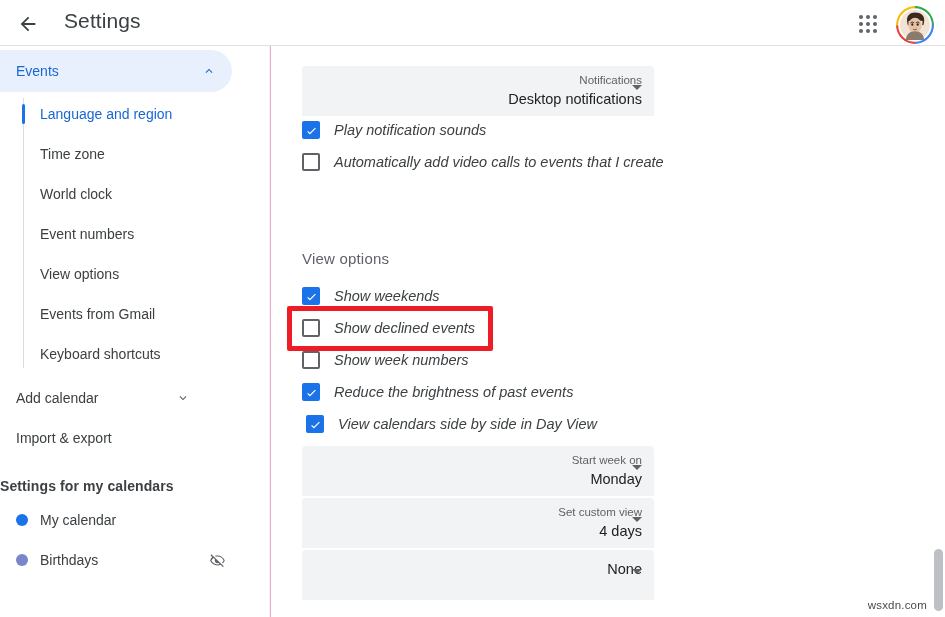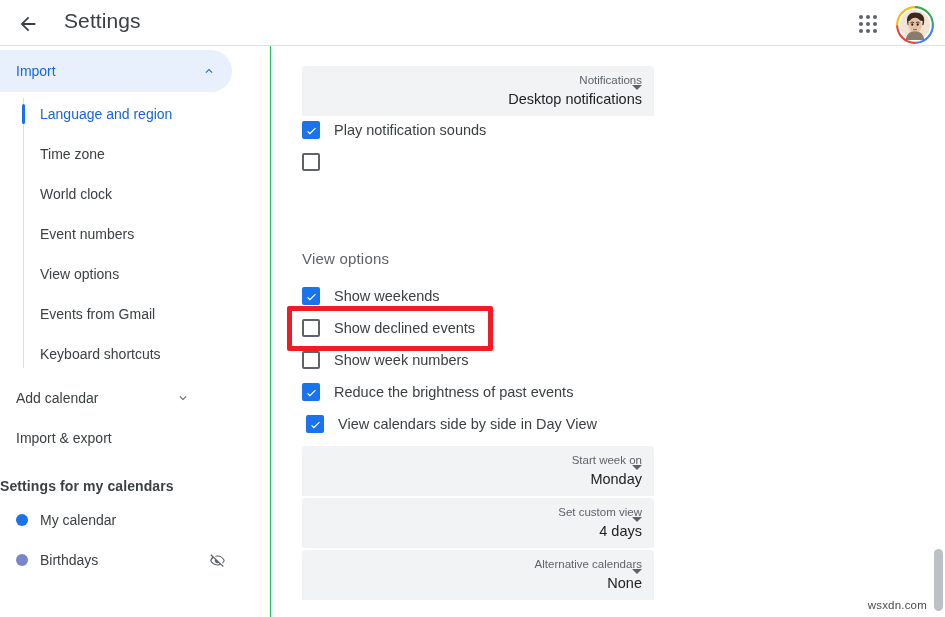--- a/index.html
+++ b/index.html
@@ -2,21 +2,21 @@
 <html><head>
 <meta charset="utf-8">
 <style>
   * { box-sizing: border-box; margin: 0; padding: 0; }
   html, body {
     width: 945px; height: 617px;
     background: #ffffff;
     font-family: "Liberation Sans", sans-serif;
     overflow: hidden;
   }
-  #app { position: relative; width: 945px; height: 617px; background:#22c55e; }
+  #app { position: relative; width: 945px; height: 617px; background:#f9a8d4; }
 
   
   .header {
     position: absolute; left: 0; top: 0; width: 945px; height: 46px;
     background: #fff;
     border-bottom: 1px solid #e0e0e0;
   }
   .back-btn {
     position: absolute; left: 12px; top: 8px;
     width: 32px; height: 32px; border-radius: 50%;
@@ -112,21 +112,21 @@
   }
   .select-field .sf-label { font-size: 11.5px; color: #5f6368; line-height: 14px; }
   .select-field .sf-value { font-size: 14.5px; color: #202124; line-height: 20px; margin-top: 2px; }
   .select-field .sf-arrow {
     position: absolute; right: 12px; top: 19px;
     width: 0; height: 0;
     border-left: 5px solid transparent; border-right: 5px solid transparent;
     border-top: 5px solid #5f6368;
   }
 
-  .cb-row { position: absolute; display: flex; align-items: center; cursor: pointer; }
+  .cb-row { position: absolute; display: flex; align-items: center; cursor: pointer; font-style: italic; }
   .cb {
     width: 18px; height: 18px; border-radius: 2px; flex: 0 0 auto;
     display: flex; align-items: center; justify-content: center;
   }
   .cb.unchecked { border: 2px solid #5f6368; background: #fff; }
   .cb.checked { background: #1a73e8; border: 2px solid #1a73e8; }
   .cb.checked svg { display: block; }
   .cb-label { font-size: 14.5px; color: #3c4043; margin-left: 14px; white-space: nowrap; }
 
   .section-title {
@@ -195,21 +195,21 @@
         <path d="M17.4 23.3c1.1.6 2.2.6 3.3 0" stroke="#8c5a46" stroke-width="1" fill="none" stroke-linecap="round"></path>
         <path d="M19 19.5l-.9 2.1h1.8z" fill="#d9ab8c"></path>
         <path d="M12.6 27.6c1.7-1.6 3.9-2.4 6.4-2.4s4.7.8 6.4 2.4c1.9 1.8 2.6 4 2.7 6.4H9.9c.1-2.4.8-4.6 2.7-6.4z" fill="#8c7b6b"></path>
       </svg>
     </div>
   </div>
 
   <div class="sidebar">
 
     <div class="sec-header active" style="margin-top:4px;">
-      <span class="label">Import</span>
+      <span class="label">Events</span>
       <span class="chev">
         <svg width="14" height="14" viewBox="0 0 24 24" aria-hidden="true">
           <path d="M12 8l-6 6 1.4 1.4L12 10.8l4.6 4.6L18 14z" fill="#1967d2"></path>
         </svg>
       </span>
     </div>
 
     <div class="sub-list">
       <div class="sub-rail"></div>
 
@@ -286,20 +286,21 @@
       <span class="cb checked">
         <svg width="13" height="13" viewBox="0 0 24 24" aria-hidden="true">
           <path d="M9 16.2l-3.5-3.5L4 14.2 9 19.2 20 8.2l-1.5-1.5z" fill="#fff"></path>
         </svg>
       </span>
       <span class="cb-label">Play notification sounds</span>
     </div>
 
     <div class="cb-row" style="left:31px; top:107px;">
       <span class="cb unchecked"></span>
+      <span class="cb-label">Automatically add video calls to events that I create</span>
     </div>
 
     <div class="section-title" style="left:31px; top:204px;">View options</div>
 
     <div class="cb-row" style="left:31px; top:241px;">
       <span class="cb checked">
         <svg width="13" height="13" viewBox="0 0 24 24" aria-hidden="true">
           <path d="M9 16.2l-3.5-3.5L4 14.2 9 19.2 20 8.2l-1.5-1.5z" fill="#fff"></path>
         </svg>
       </span>
@@ -340,21 +341,20 @@
       <span class="sf-arrow"></span>
     </div>
 
     <div class="select-field" style="left:31px; top:452px;">
       <div class="sf-label">Set custom view</div>
       <div class="sf-value">4 days</div>
       <span class="sf-arrow"></span>
     </div>
 
     <div class="select-field" style="left:31px; top:504px;">
-      <div class="sf-label">Alternative calendars</div>
       <div class="sf-value">None</div>
       <span class="sf-arrow"></span>
     </div>
   </div>
 
   <div class="highlight" style="left:287px; top:306px; width:206px; height:45px;"></div>
 
   <div class="scroll-track">
     <div class="scroll-thumb" style="top:503px; height:62px;"></div>
   </div>

